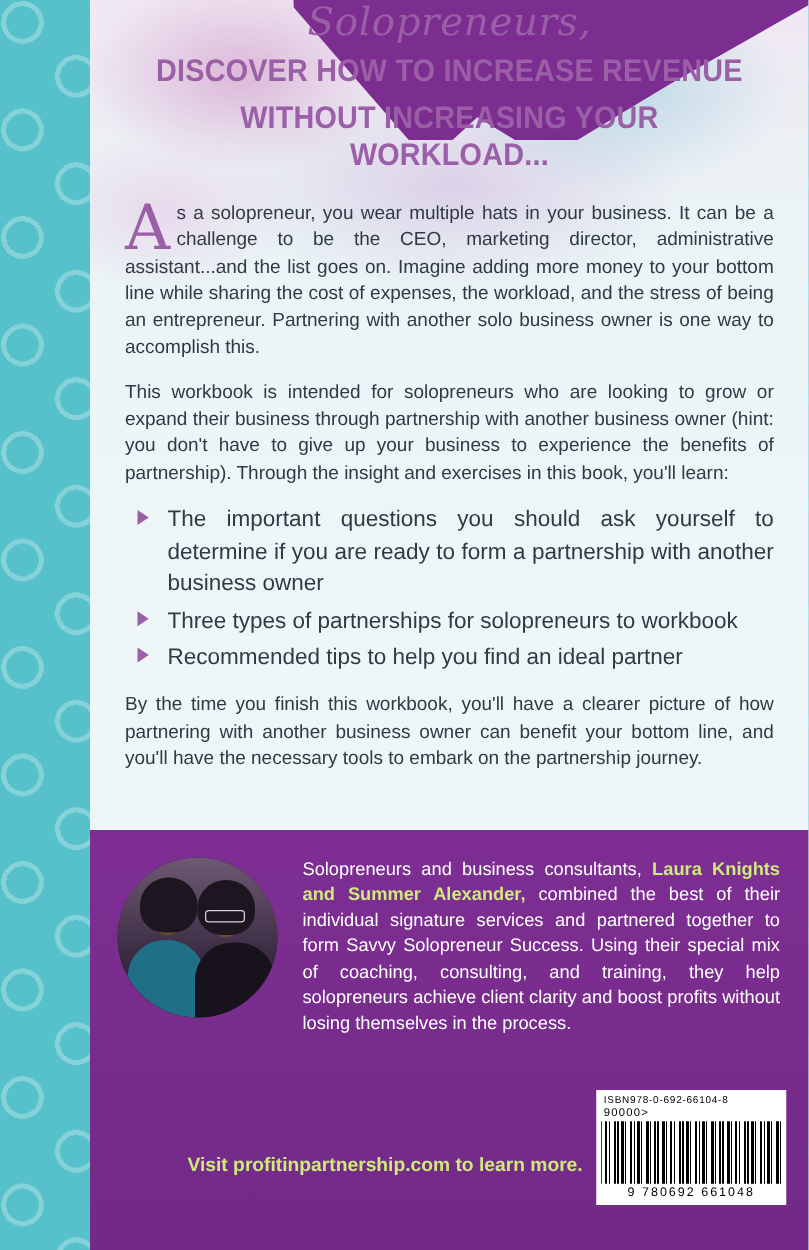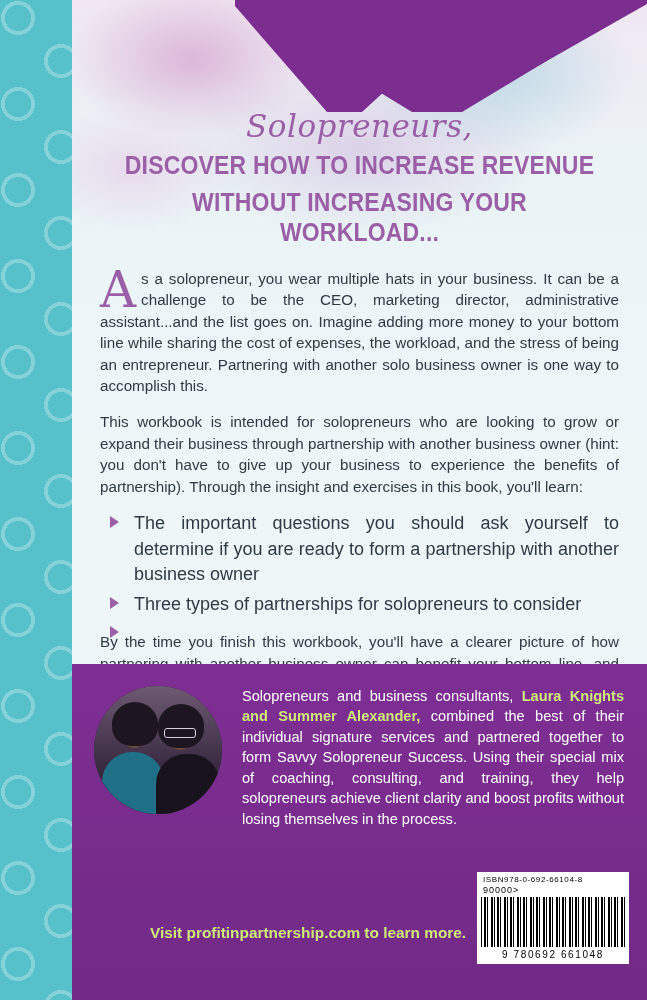--- a/index.html
+++ b/index.html
@@ -46,21 +46,21 @@
   .chevron {
     position: absolute; left: 0; top: 0; width: 575px; height: 112px;
   }
 
   .content {
     position: absolute; left: 0; top: 0; width: 575px; height: 720px;
     padding: 0 28px;
   }
 
   .headline-script {
-    margin: 0; padding-top: 108px;
+    margin: 0; 
     text-align: center;
     font-family: "DejaVu Serif", serif;
     font-style: italic;
     font-weight: normal;
     font-size: 31px;
     color: #9a5fa6;
     letter-spacing: 0.5px;
   }
   .headline-bold {
     margin: 6px 0 0 0;
@@ -223,22 +223,22 @@
     <div class="content">
       <h1 class="headline-script">Solopreneurs,</h1>
       <div class="headline-bold">DISCOVER HOW TO INCREASE REVENUE</div>
       <div class="headline-bold">WITHOUT INCREASING YOUR WORKLOAD...</div>
 
       <div class="body-copy">
         <p><span class="dropcap">A</span><span>s a solopreneur, you wear multiple hats in your business. It can be a challenge to be the CEO, marketing director, administrative assistant...and the list goes on. Imagine adding more money to your bottom line while sharing the cost of expenses, the workload, and the stress of being an entrepreneur. Partnering with another solo business owner is one way to accomplish this.</span></p>
         <p>This workbook is intended for solopreneurs who are looking to grow or expand their business through partnership with another business owner (hint: you don't have to give up your business to experience the benefits of partnership). Through the insight and exercises in this book, you'll learn:</p>
         <ul class="bullets">
           <li><span class="tri"></span><span>The important questions you should ask yourself to determine if you are ready to form a partnership with another business owner</span></li>
-          <li><span class="tri"></span><span>Three types of partnerships for solopreneurs to consider</span></li>
-          <li><span class="tri"></span></li>
+          <li><span class="tri"></span><span>Three types of partnerships for solopreneurs to workbook</span></li>
+          <li><span class="tri"></span><span>Recommended tips to help you find an ideal partner</span></li>
         </ul>
         <p>By the time you finish this workbook, you'll have a clearer picture of how partnering with another business owner can benefit your bottom line, and you'll have the necessary tools to embark on the partnership journey.</p>
       </div>
     </div>
 
     <div class="footer">
       <div class="author-photo">
         <div class="ph-bg"></div>
         <div class="body1"></div>
         <div class="body2"></div>

